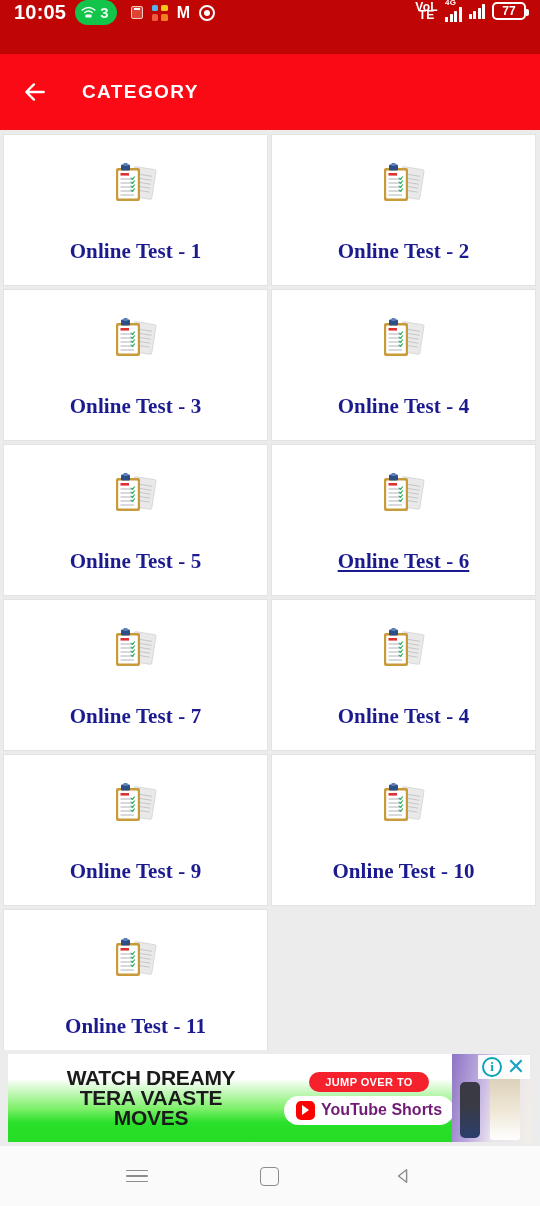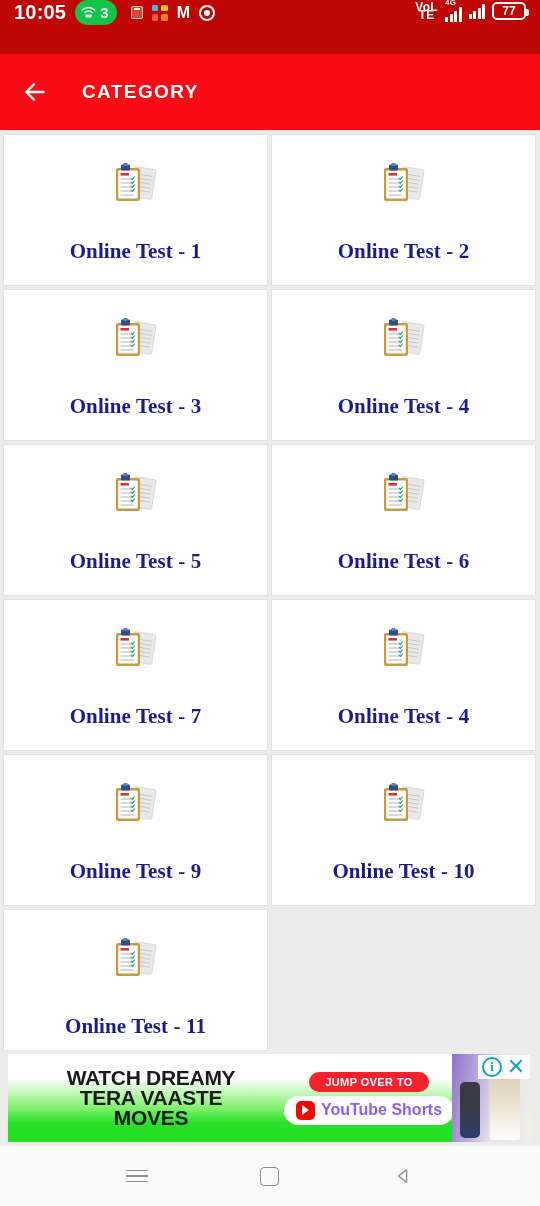--- a/index.html
+++ b/index.html
@@ -117,21 +117,21 @@
     display:flex; align-items:center; gap:6px; justify-content:center;
   }
   .yts-logo{
     width:19px;height:19px;background:#ff0000;border-radius:5px;
     position:relative;flex:0 0 auto;
   }
   .yts-logo:after{
     content:"";position:absolute;left:6px;top:4px;
     border-left:7px solid #fff;border-top:5px solid transparent;border-bottom:5px solid transparent;
   }
-  .yts-text{ font-size:16px; font-weight:700; color:#8b5cf6; white-space:nowrap; }
+  .yts-text{ font-size:16px; font-weight:700; color:#701a75; white-space:nowrap; }
   .ad-photo{
     position:absolute; right:0; top:0; width:80px; height:88px;
     background:linear-gradient(100deg,#8e74c4 0%,#b9a6dd 30%,#e8e0ee 55%,#f2efe6 100%);
   }
   .ad-photo:before{
     content:""; position:absolute; left:8px; bottom:4px; width:20px;height:56px;
     background:linear-gradient(180deg,#3a3a44 0%,#3a3a44 40%,#2b3f6b 100%); border-radius:5px;
   }
   .ad-photo:after{
     content:""; position:absolute; right:12px; bottom:2px; width:30px;height:66px;
@@ -421,21 +421,21 @@
       </g>
       <g stroke="#2fae5f" stroke-width="1.1" fill="none" stroke-linecap="round">
         <path d="M21 16 l1.3 1.4 l2.2 -2.6"></path>
         <path d="M21 20 l1.3 1.4 l2.2 -2.6"></path>
         <path d="M21 24 l1.3 1.4 l2.2 -2.6"></path>
         <path d="M21 28 l1.3 1.4 l2.2 -2.6"></path>
       </g>
     </g>
   </svg></div>
         <div class="card-sub"></div>
-        <div class="card-label" style="color: rgb(27, 27, 143);">Online Test - 6</div>
+        <div class="card-label" style="color: rgb(27, 27, 143); text-decoration: underline;">Online Test - 6</div>
       </div>
       <div class="card">
         <div class="card-icon"><svg viewBox="0 0 52 50">
     <g>
       <rect x="22" y="6" width="22" height="30" rx="1.5" fill="#e9e9ea" stroke="#cfcfd1" stroke-width=".7" transform="rotate(9 33 21)"></rect>
       <g stroke="#b9b9bb" stroke-width=".7" transform="rotate(9 33 21)">
         <line x1="25" y1="13" x2="41" y2="13"></line>
                 <line x1="25" y1="17" x2="41" y2="17"></line>
         <line x1="25" y1="21" x2="41" y2="21"></line>
                 <line x1="25" y1="25" x2="41" y2="25"></line>

